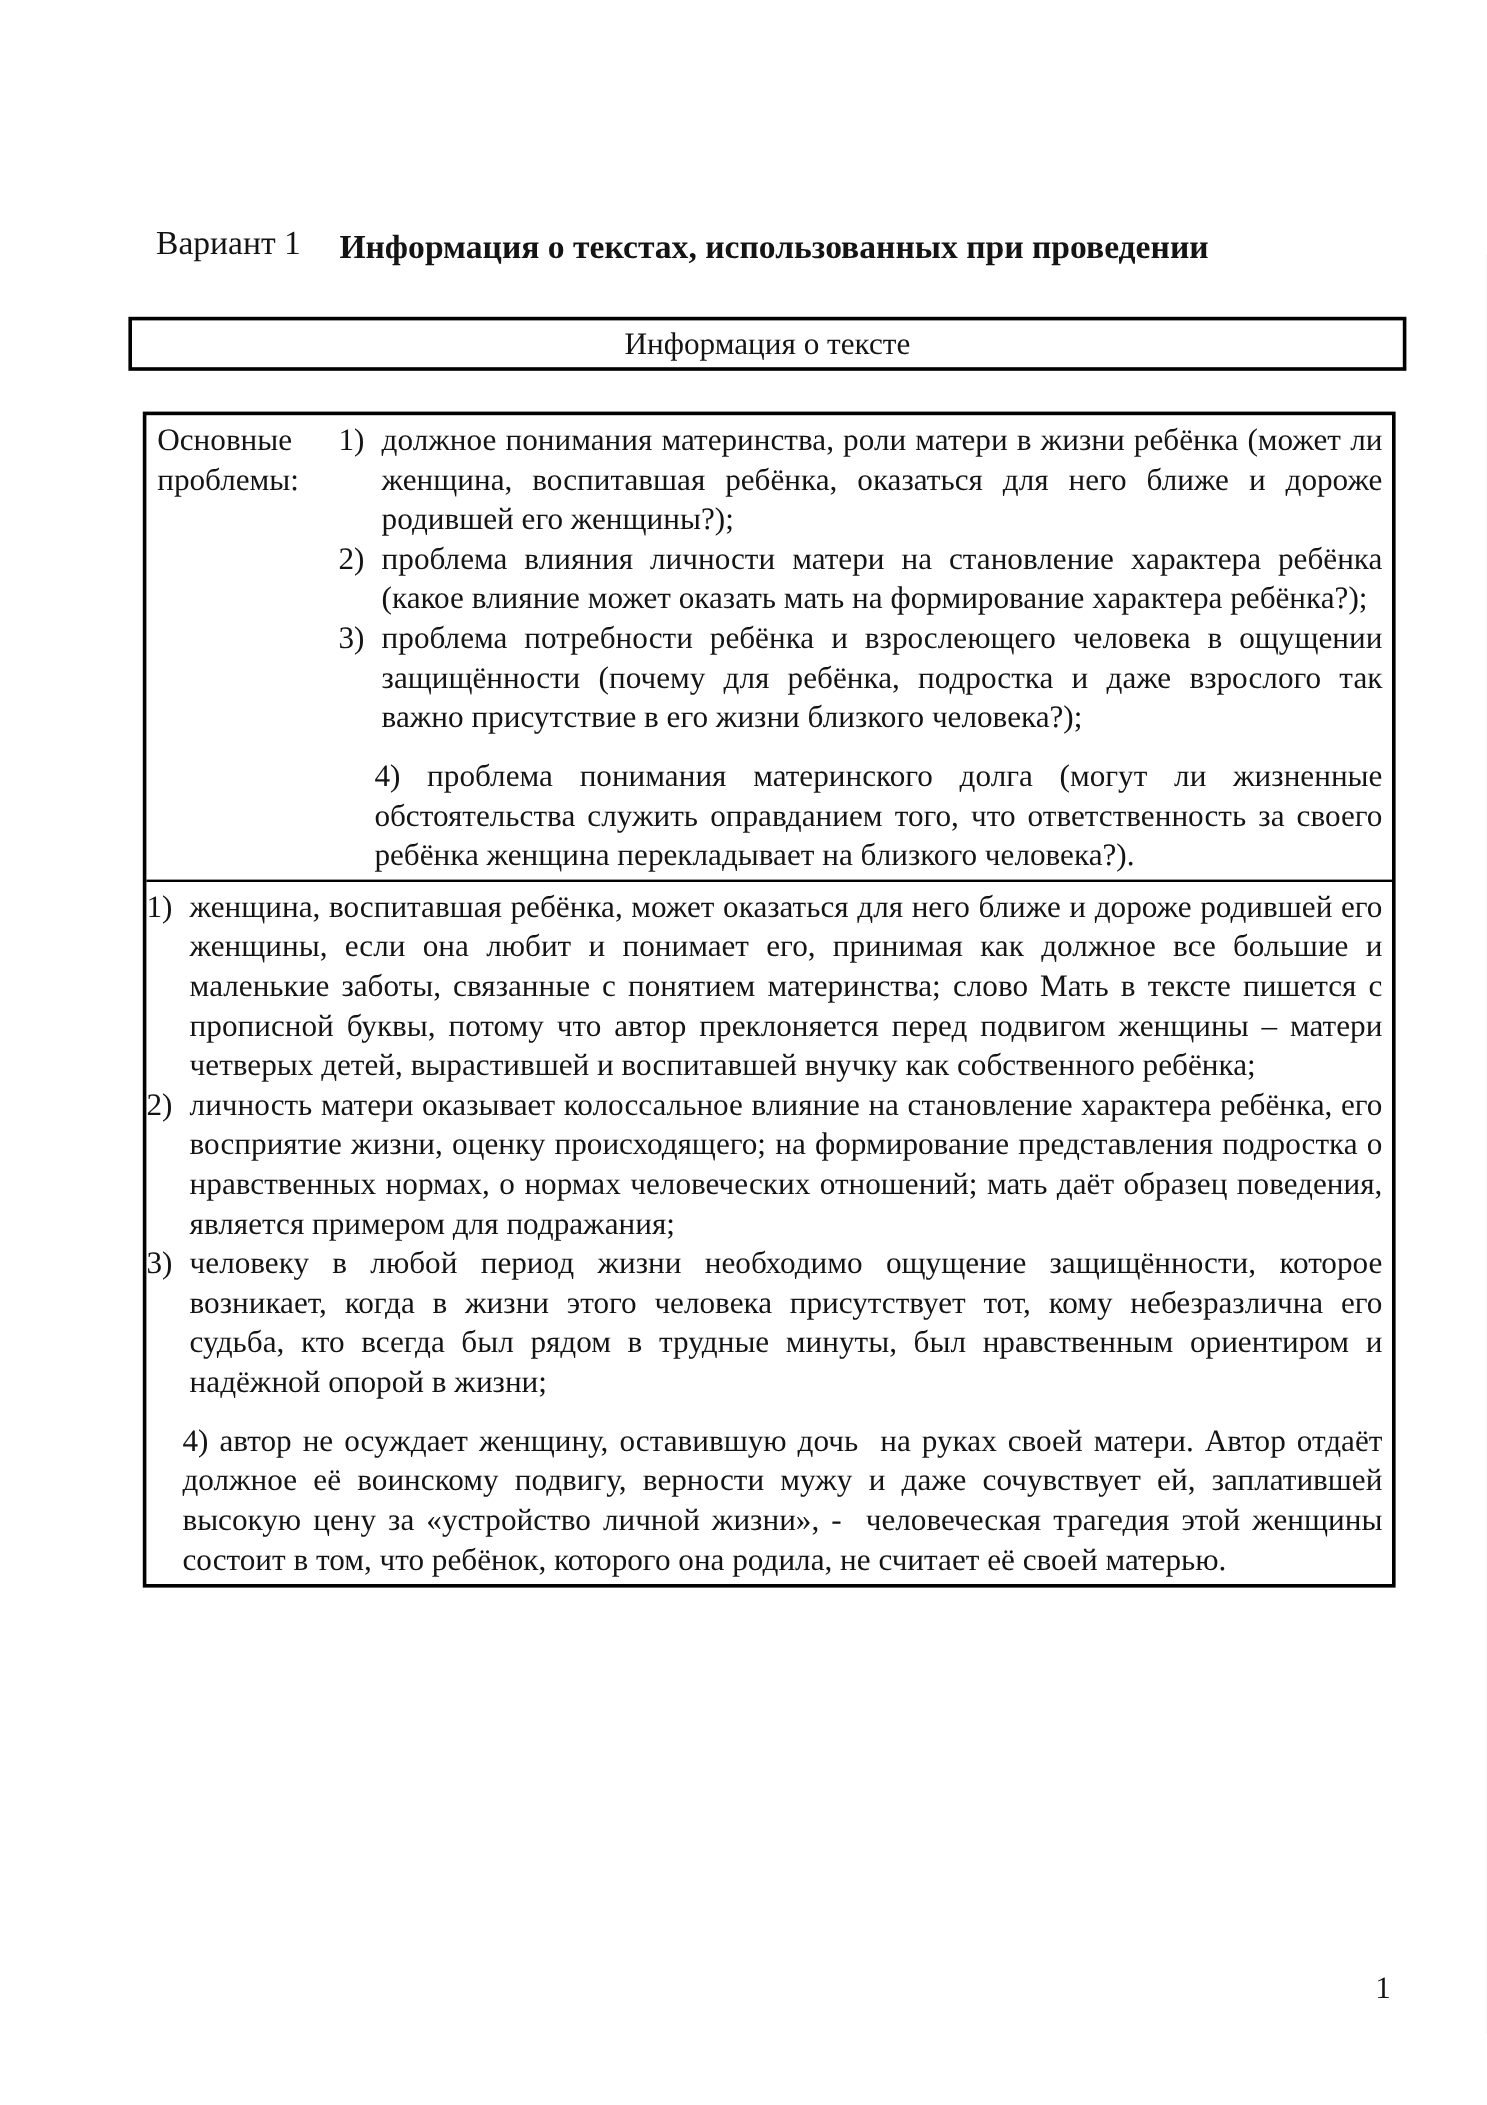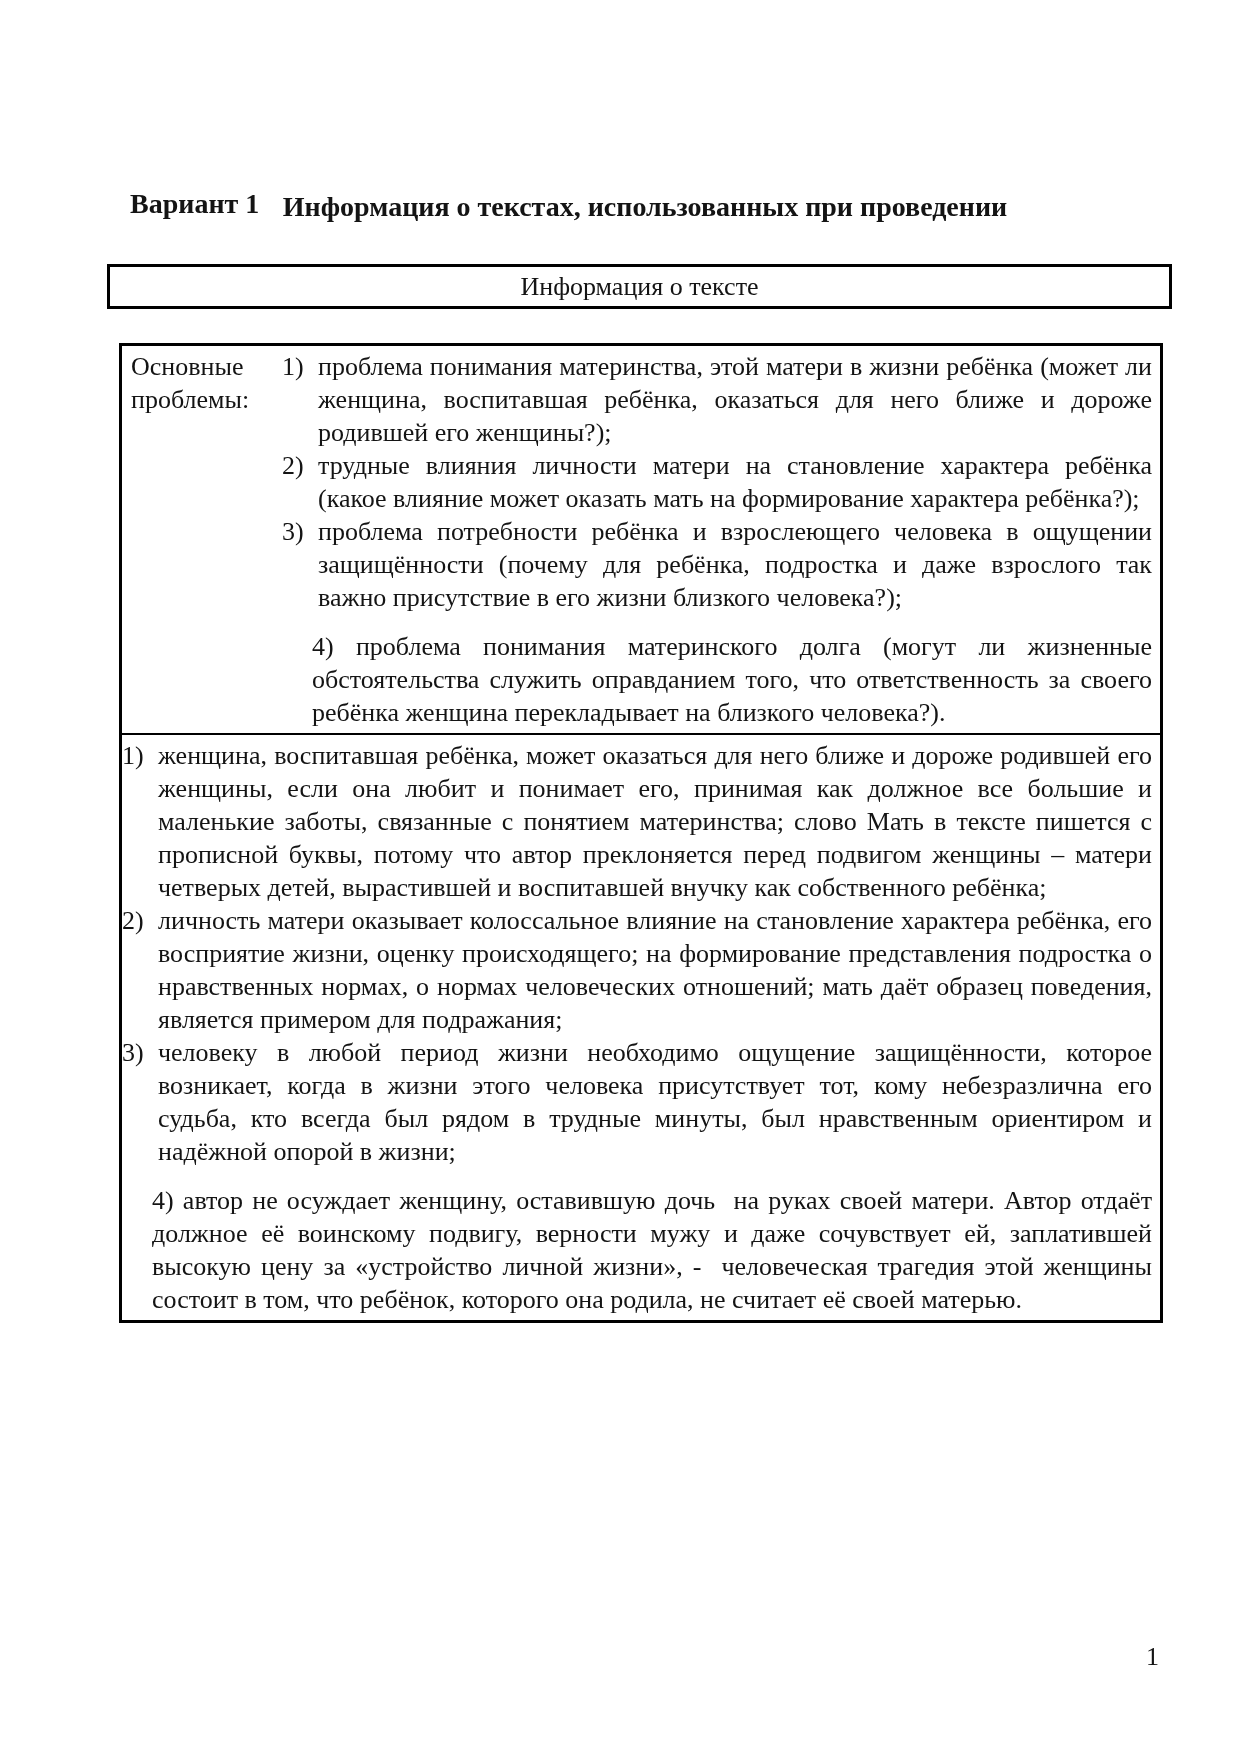--- a/index.html
+++ b/index.html
@@ -25,21 +25,21 @@
     font-size: 28px;
     font-weight: bold;
     line-height: 38px;
     white-space: pre-wrap;
   }
   .variant {
     position: absolute;
     top: 188px;
     left: 130px;
     font-size: 28px;
-    font-weight: bold;
+    font-weight: normal;
   }
   .info-box {
     position: absolute;
     top: 244px;
     left: 107px;
     width: 1065px;
     height: 45px;
     border: 3px solid #000000;
     box-sizing: border-box;
     display: flex;
@@ -114,25 +114,25 @@
     <span>Информация о тексте</span>
   </div>
 
   <div class="main-table">
 
     <div class="trow">
       <div class="tlabel">Основные проблемы:</div>
       <div class="tcontent">
         <div class="item">
           <span class="num">1)</span>
-          <span class="itext">проблема понимания материнства, этой матери в жизни ребёнка (может ли женщина, воспитавшая ребёнка, оказаться для него ближе и дороже родившей его женщины?);</span>
+          <span class="itext">должное понимания материнства, роли матери в жизни ребёнка (может ли женщина, воспитавшая ребёнка, оказаться для него ближе и дороже родившей его женщины?);</span>
         </div>
         <div class="item">
           <span class="num">2)</span>
-          <span class="itext">трудные влияния личности матери на становление характера ребёнка (какое влияние может оказать мать на формирование характера ребёнка?);</span>
+          <span class="itext">проблема влияния личности матери на становление характера ребёнка (какое влияние может оказать мать на формирование характера ребёнка?);</span>
         </div>
         <div class="item">
           <span class="num">3)</span>
           <span class="itext">проблема потребности ребёнка и взрослеющего человека в ощущении защищённости (почему для ребёнка, подростка и даже взрослого так важно присутствие в его жизни близкого человека?);</span>
         </div>
         <div class="item-flat">4) проблема понимания материнского долга (могут ли жизненные обстоятельства служить оправданием того, что ответственность за своего ребёнка женщина перекладывает на близкого человека?).</div>
       </div>
     </div>
 
     <div class="trow">

